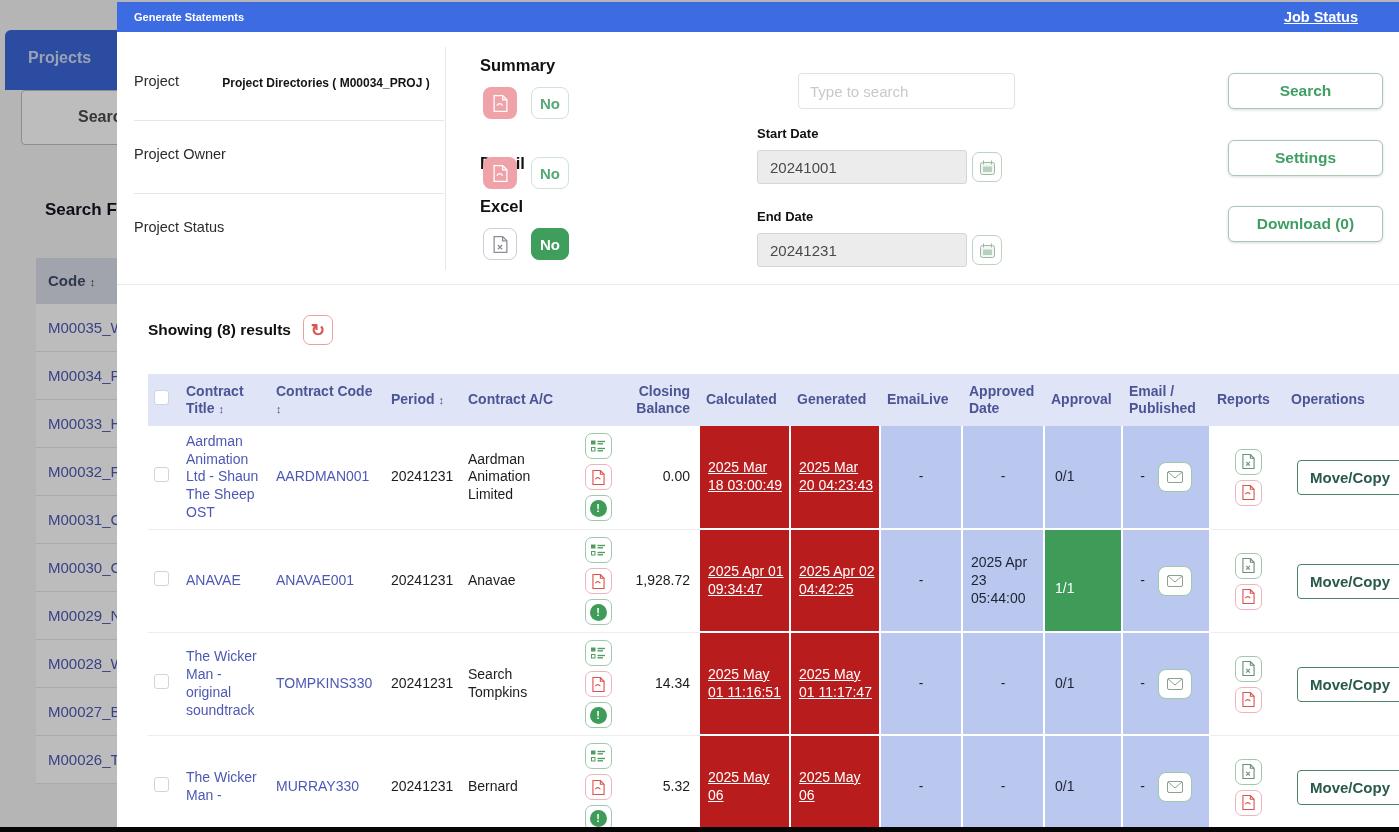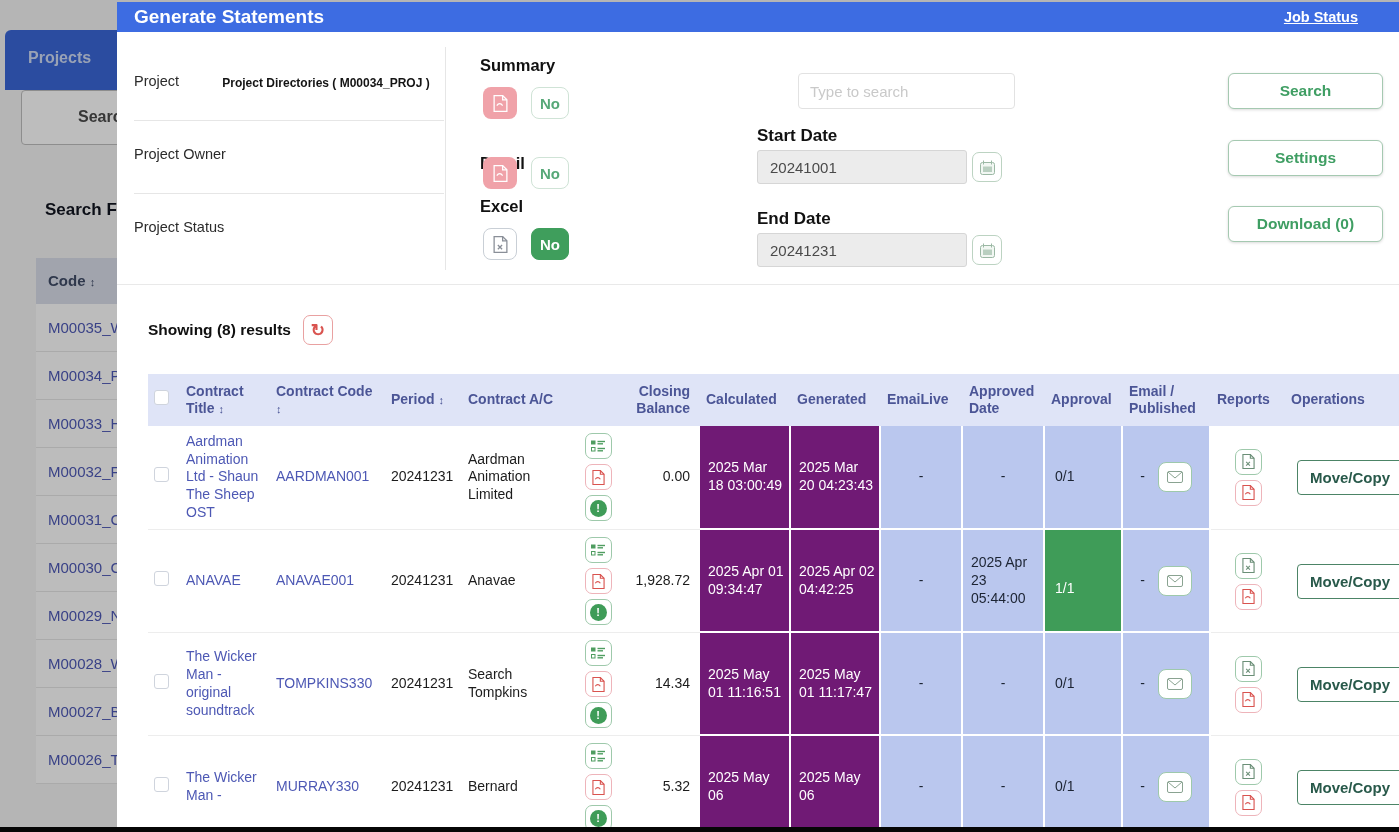--- a/index.html
+++ b/index.html
@@ -20,26 +20,26 @@
             padding:14px 0 0 12px; }
   .bd-row { height:48px; line-height:48px; padding-left:12px; background:#fbfbfb;
             border-bottom:1px solid #e3e3e3; color:#4d58b4; font-size:15px; white-space:nowrap; }
   .scrim { position:absolute; inset:0; background:rgba(0,0,0,0.25); z-index:5; }
 
   
   .modal { position:absolute; left:117px; top:2px; width:1282px; height:830px; background:#fff;
            z-index:10; overflow:hidden; }
   .m-titlebar { height:30px; background:#3d6ce2; display:flex; align-items:center;
            justify-content:space-between; padding:0 41px 0 17px; }
-  .m-title { color:#fff; font-weight:bold; font-size:19px; }
+  .m-title { color:#fff; font-weight:bold; font-size:11px; }
   .m-job { color:#fff; font-weight:bold; font-size:14.5px; text-decoration:underline; cursor:pointer; }
 
   .abs { position:absolute; }
   .flabel { font-size:14.5px; color:#2b2b2b; }
-  .blabel { font-size:17px; font-weight:bold; color:#111; }
+  .blabel { font-size:13px; font-weight:bold; color:#111; }
   .pval { width:218px; text-align:center; font-weight:bold; font-size:12px; color:#141414; line-height:1.3; }
   .hsep { height:1px; background:#e6e6e6; }
   .vsep { width:1px; background:#e6e6e6; }
 
   .chip { width:34px; height:32px; border-radius:8px; display:flex; align-items:center; justify-content:center; }
   .chip-pdf { background:#f0a2a9; color:#fff; }
   .chip-xls { background:#fff; border:1px solid #c9cfd6; color:#8a8f98; }
   .no-btn { width:38px; height:32px; border-radius:8px; background:#fff; border:1px solid #cfe3d6;
             color:#57a878; font-weight:bold; font-size:15px; cursor:pointer;
             display:flex; align-items:center; justify-content:center; }
@@ -68,21 +68,21 @@
   
   .table-wrap { position:absolute; left:31px; top:372px; width:1251px; height:458px; overflow:hidden; }
   table { border-collapse:separate; border-spacing:0; table-layout:fixed; width:1257px; }
   th { background:#dfe4f7; color:#4b5596; font-weight:bold; font-size:14px; text-align:left;
        padding:9px 6px; vertical-align:middle; line-height:1.2; }
   td { font-size:14px; color:#1c1c1c; padding:7px 6px; vertical-align:middle; background:#fff;
        border-bottom:1px solid #ededed; line-height:1.28; }
   .sort { font-size:11px; }
   .lnk { color:#4d58b4; }
   td.bal, th.bal { text-align:right; padding-right:10px; }
-  td.c-green { background:#701a75; color:#fff; border-right:2px solid #fff; border-bottom:2px solid #fff; padding:6px 4px 6px 8px; }
+  td.c-green { background:#b91c1c; color:#fff; border-right:2px solid #fff; border-bottom:2px solid #fff; padding:6px 4px 6px 8px;text-decoration:underline; }
   td.c-green-hl { background:#3f9c58; color:#fff; border-right:2px solid #fff; border-bottom:2px solid #fff; padding:22px 4px 6px 10px; }
   td.c-blue { background:#bac7ee; color:#1c2433; border-right:2px solid #fff; border-bottom:2px solid #fff; }
   td.center { text-align:center; }
   td.pl10 { padding-left:10px; }
   .cbx { display:inline-block; width:15px; height:15px; border:1.5px solid #cfd4dd; border-radius:3px;
          background:#fff; cursor:pointer; }
   .icol { display:flex; flex-direction:column; align-items:center; gap:5px; }
   .ibtn { width:27px; height:26px; border-radius:7px; background:#fff; display:flex; align-items:center;
           justify-content:center; cursor:pointer; }
   .ibtn.green { border:1px solid #9ec9ab; }

